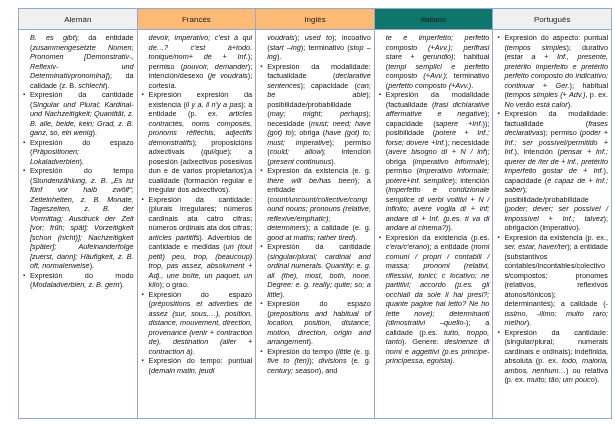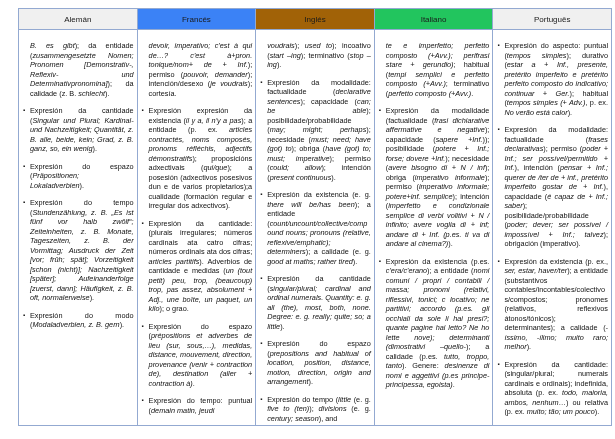--- a/index.html
+++ b/index.html
@@ -39,58 +39,57 @@
     font-size:7.3px;
     line-height:9.5px;
     color:#111111;
     overflow:hidden;
   }
   .item {
     position:relative;
     padding-left:8px;
     text-align:justify;
     overflow-wrap:break-word;
-    margin-top:8px;
   }
   .bullet {
     position:absolute;
     left:1px; top:0;
     font-size:6px;
     line-height:9.5px;
   }
   .item i { font-style:italic; }
 </style>
 </head>
 <body>
 
 <div class="page">
   <table class="lang-table">
     <thead>
       <tr>
           <th style="background: rgb(240, 240, 240);">Alemán</th>
-          <th style="background: #3b82f6;">Francés</th>
-          <th style="background: #a16207;">Inglés</th>
-          <th style="background: #22c55e;">Italiano</th>
+          <th style="background: #fdba74;">Francés</th>
+          <th style="background: #fdba74;">Inglés</th>
+          <th style="background: #0f766e;">Italiano</th>
           <th style="background: rgb(240, 240, 240); text-align: center;">Português</th>
         </tr>
     </thead>
     <tbody>
       <tr>
           <td>
             <div class="item"><i>B. es gibt</i><span>); da entidade (</span><i>zusammengesetzte Nomen; Pronomen [Demonstrativ-, Reflexiv- und Determinativpronomina]</i><span>); da calidade (z. B. </span><i>schlecht</i><span>).</span></div>
             <div class="item"><span class="bullet">▪</span><span>Expresión da cantidade (</span><i>Singular und Plural; Kardinal- und Nachzeitigkeit; Quantität, z. B. alle, beide, kein; Grad, z. B. ganz, so, ein wenig</i><span>).</span></div>
             <div class="item"><span class="bullet">▪</span><span>Expresión do espazo (</span><i>Präpositionen; Lokaladverbien</i><span>).</span></div>
             <div class="item"><span class="bullet">▪</span><span>Expresión do tempo (</span><i>Stundenzählung, z. B. „Es ist fünf vor halb zwölf“; Zeiteinheiten, z. B. Monate, Tageszeiten, z. B. der Vormittag; Ausdruck der Zeit [vor; früh; spät]; Vorzeitigkeit [schon (nicht)]; Nachzeitigkeit [später]; Aufeinanderfolge [zuerst, dann]; Häufigkeit, z. B. oft, normalerweise</i><span>).</span></div>
             <div class="item"><span class="bullet">▪</span><span>Expresión do modo (</span><i>Modaladverbien, z. B. gern</i><span>).</span></div>
           </td>
           <td>
-            <div class="item"><i>devoir, imperativo; c'est à qui de…? c'est à+pron. tonique/nom+ de + Inf.</i><span>); permiso (</span><i>pouvoir, demander</i><span>); intención/desexo (</span><i>je voudrais</i><span>); cortesía.</span></div>
+            <div class="item"><i>devoir, imperativo; c'est à qui de…? c'est à+todo. tonique/nom+ de + Inf.</i><span>); permiso (</span><i>pouvoir, demander</i><span>); intención/desexo (</span><i>je voudrais</i><span>); cortesía.</span></div>
             <div class="item"><span class="bullet">▪</span><span>Expresión expresión da existencia (</span><i>il y a, il n'y a pas</i><span>); a entidade (p. ex. </span><i>articles contractés, noms composés, pronoms réfléchis, adjectifs démonstratifs</i><span>); proposicións adxectivais (</span><i>qui/que</i><span>); a posesión (adxectivos posesivos dun e de varios propietarios);a cualidade (formación regular e irregular dos adxectivos).</span></div>
             <div class="item"><span class="bullet">▪</span><span>Expresión da cantidade: (plurais irregulares; números cardinais ata catro cifras; números ordinais ata dos cifras; </span><i>articles partitifs</i><span>). Adverbios de cantidade e medidas (</span><i>un (tout petit) peu, trop, (beaucoup) trop, pas assez, absolument + Adj., une boîte, un paquet, un kilo</i><span>); o grao.</span></div>
-            <div class="item"><span class="bullet">▪</span><span>Expresión do espazo (</span><i>prépositions et adverbes de lieu (sur, sous,…), medidas, distance, mouvement, direction, provenance (venir + contraction de), destination (aller + contraction à)</i><span>.</span></div>
+            <div class="item"><span class="bullet">▪</span><span>Expresión do espazo (</span><i>prépositions et adverbes de assez (sur, sous,…), position, distance, mouvement, direction, provenance (venir + contraction de), destination (aller + contraction à)</i><span>.</span></div>
             <div class="item"><span class="bullet">▪</span><span>Expresión do tempo: puntual (</span><i>demain matin, jeudi</i></div>
           </td>
           <td>
             <div class="item"><i>voudrais</i><span>); </span><i>used to</i><span>); incoativo (</span><i>start –ing</i><span>); terminativo (</span><i>stop –ing</i><span>).</span></div>
             <div class="item"><span class="bullet">▪</span><span>Expresión da modalidade: factualidade (</span><i>declarative sentences</i><span>); capacidade (</span><i>can; be able</i><span>); posibilidade/probabilidade (</span><i>may; might; perhaps</i><span>); necesidade (</span><i>must; need; have (got) to</i><span>); obriga (</span><i>have (got) to; must; imperative</i><span>); permiso (</span><i>could; allow</i><span>); intención (</span><i>present continuous</i><span>).</span></div>
             <div class="item"><span class="bullet">▪</span><span>Expresión da existencia (e. g. </span><i>there will be/has been</i><span>); a entidade (</span><i>count/uncount/collective/compound nouns; pronouns (relative, reflexive/emphatic); determiners</i><span>); a calidade (e. g. </span><i>good at maths; rather tired</i><span>).</span></div>
             <div class="item"><span class="bullet">▪</span><span>Expresión da cantidade (</span><i>singular/plural; cardinal and ordinal numerals. Quantity: e. g. all (the), most, both, none. Degree: e. g. really; quite; so; a little</i><span>).</span></div>
             <div class="item"><span class="bullet">▪</span><span>Expresión do espazo (</span><i>prepositions and habitual of location, position, distance, motion, direction, origin and arrangement</i><span>).</span></div>
             <div class="item"><span class="bullet">▪</span><span>Expresión do tempo (</span><i>little</i><span> (e. g. </span><i>five to (ten)</i><span>); </span><i>divisions</i><span> (e. g. </span><i>century; season</i><span>), and</span></div>
           </td>

